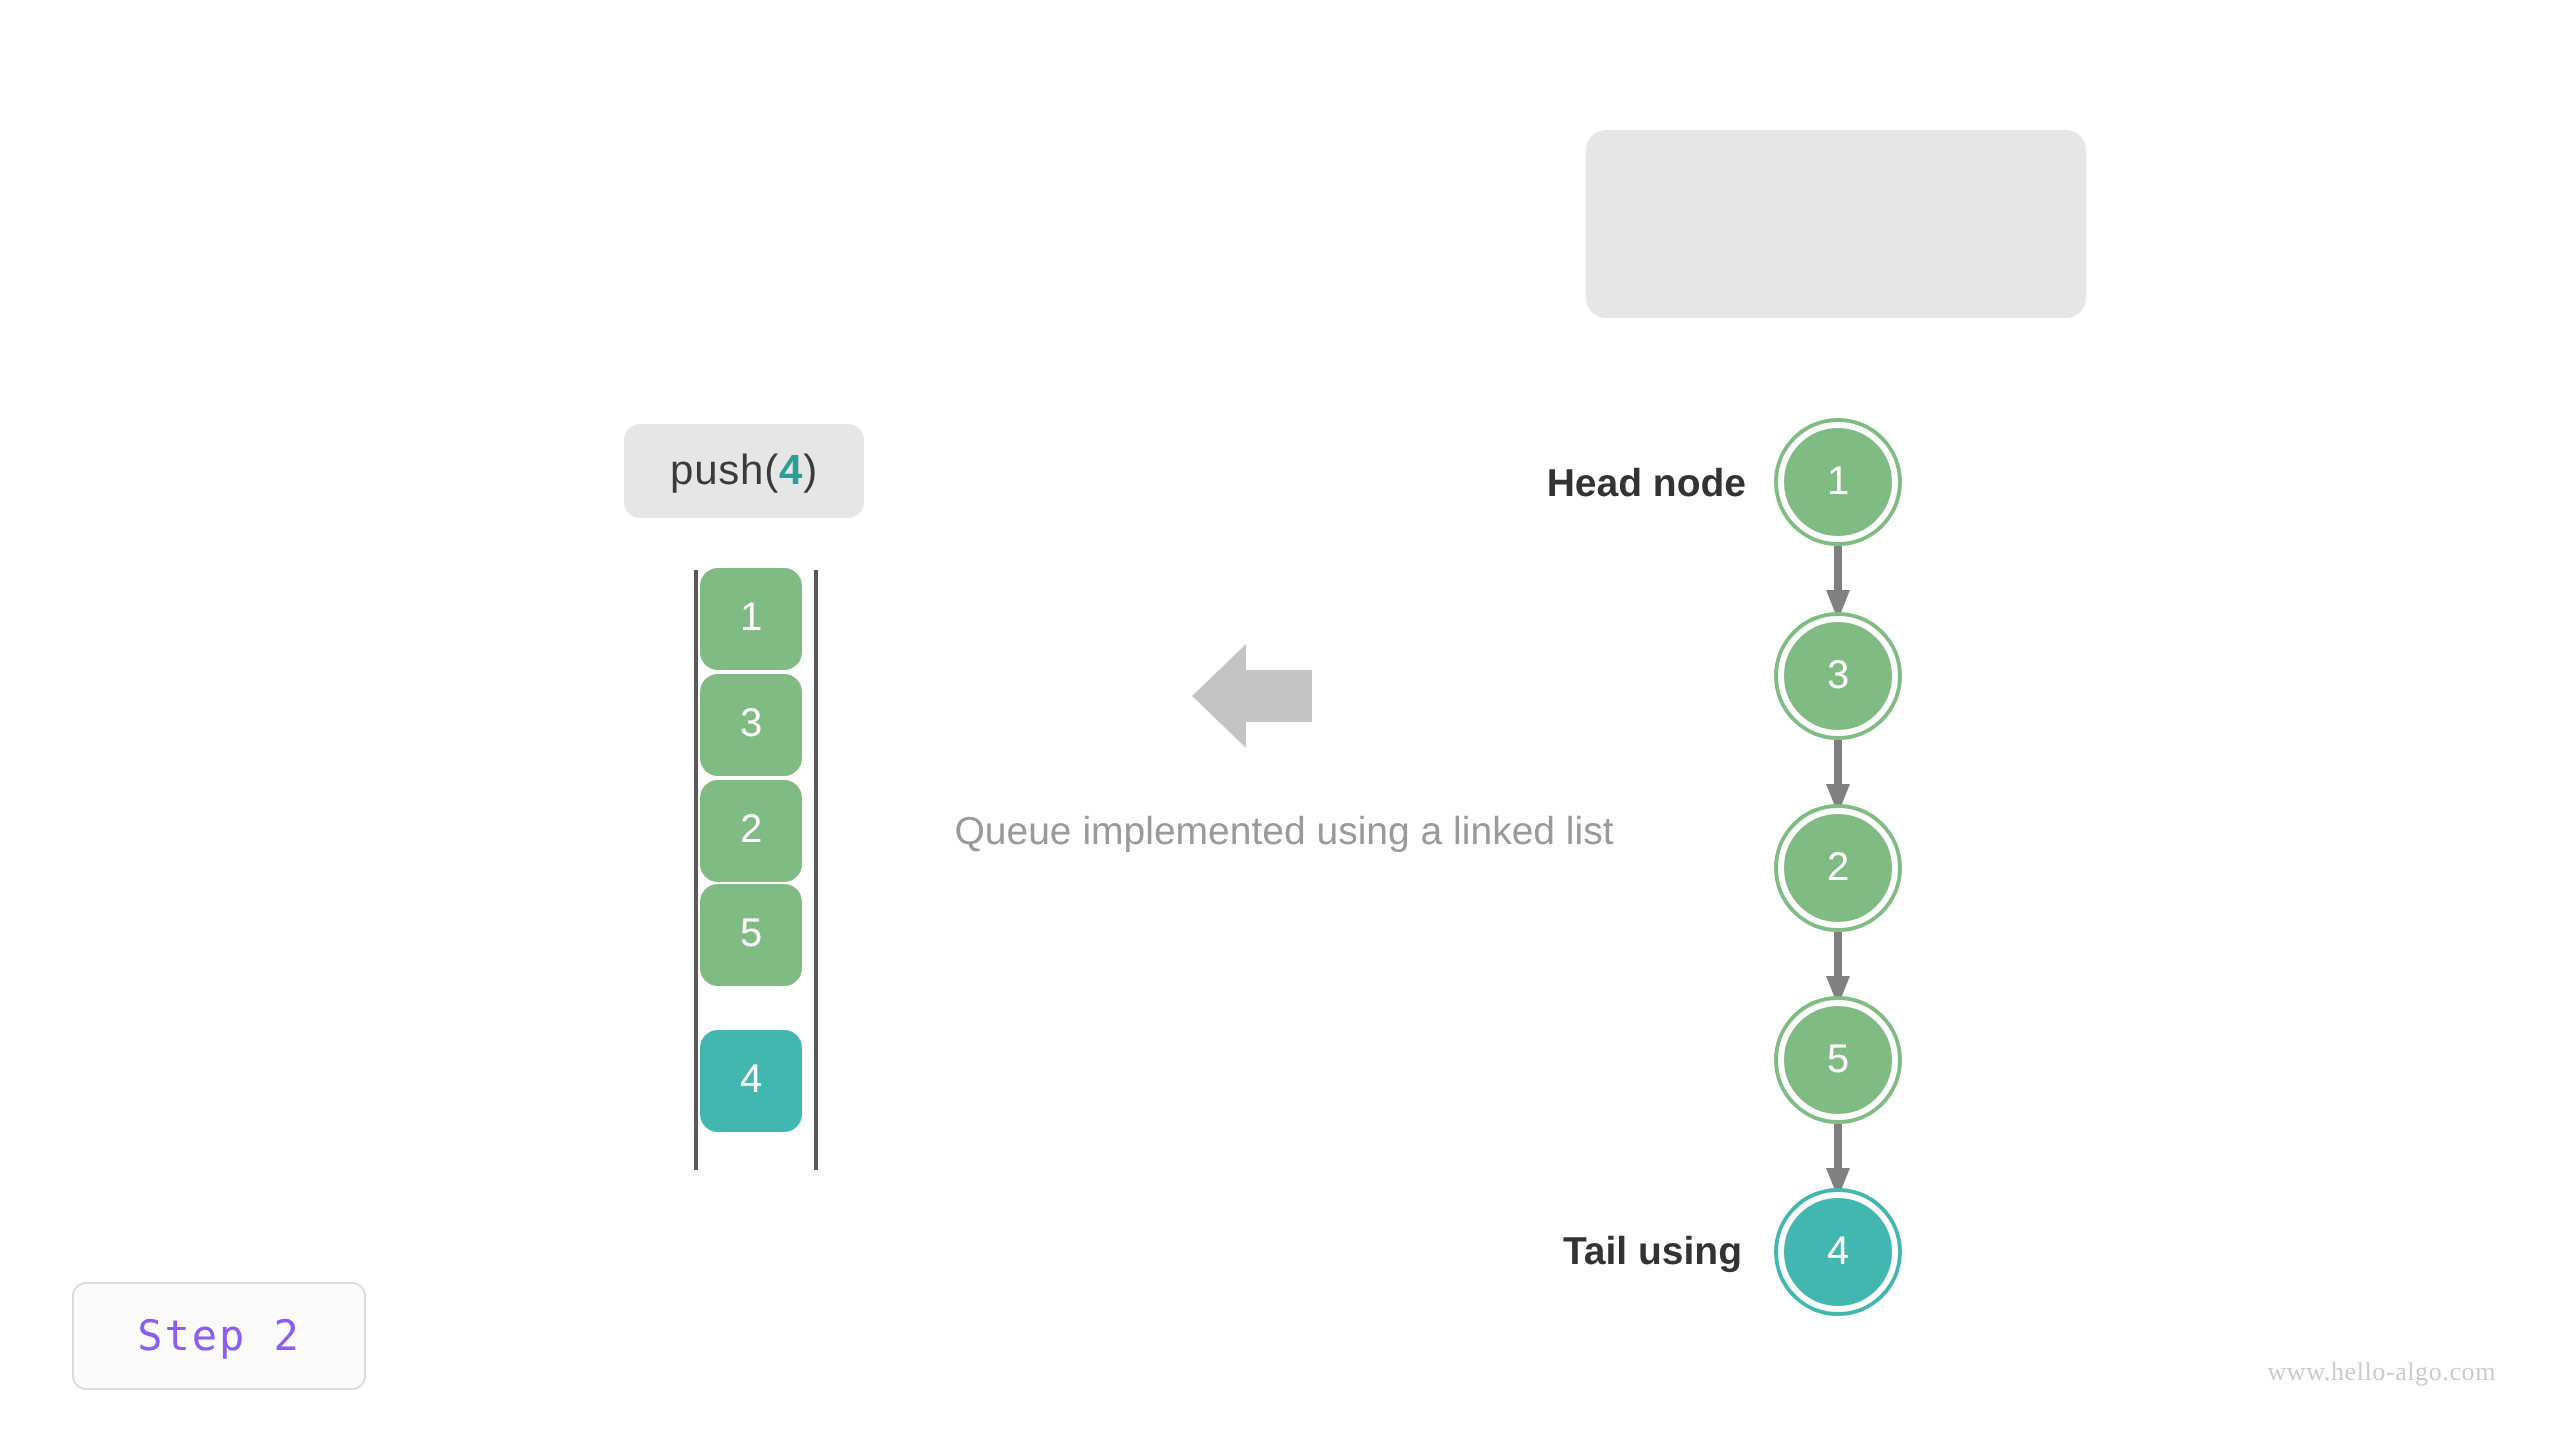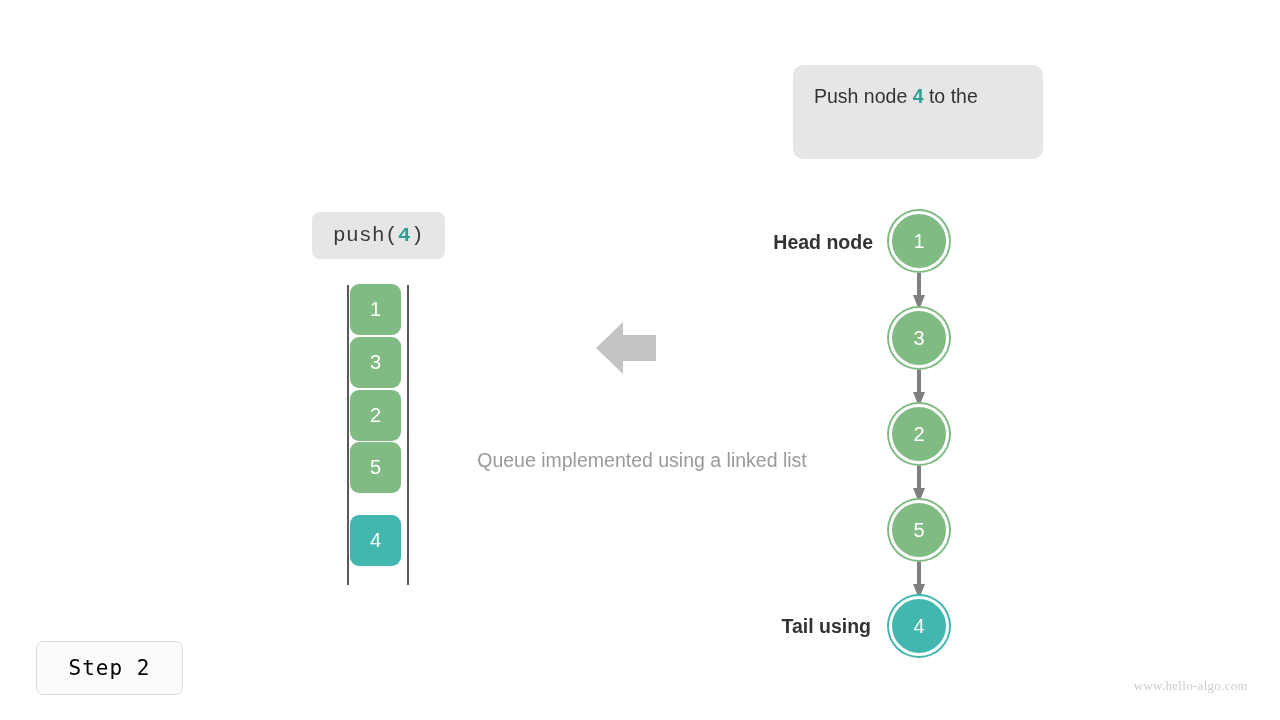--- a/index.html
+++ b/index.html
@@ -36,28 +36,28 @@
   #callout .hl {
     color: #2e9e92;
     font-weight: bold;
   }
 
   
   #op-label {
     position: absolute;
     left: 312px;
     top: 212px;
-    width: 133px;
+    width: 120px;
     height: 47px;
     background: #e6e6e6;
     border-radius: 8px;
     display: flex;
     align-items: center;
     justify-content: center;
-    font-family: Liberation Mono, monospace;
+    font-family: Liberation Sans, sans-serif;
     font-size: 21px;
     color: #3a3a3a;
     letter-spacing: 0.4px;
   }
   #op-label .hl {
     color: #2e9e92;
     font-weight: bold;
   }
 
   
@@ -104,21 +104,20 @@
   }
   #caption {
     position: absolute;
     left: 437px;
     top: 405px;
     width: 410px;
     text-align: center;
     font-size: 19.5px;
     color: #9a9a9a;
     white-space: nowrap;
-    margin-top: 44px;
   }
 
   
   #list-area {
     position: absolute;
     left: 740px;
     top: 196px;
     width: 260px;
     height: 470px;
   }
@@ -170,42 +169,39 @@
     width: 145px;
     height: 52px;
     border: 1.5px solid #dcdcdc;
     border-radius: 7px;
     background: #fbfbfb;
     display: flex;
     align-items: center;
     justify-content: center;
     font-family: "DejaVu Sans Mono", "Liberation Mono", monospace;
     font-size: 21px;
-    color: #000000;
+    color: #8b5cf6;
     letter-spacing: 1px;
   }
 
   
   #watermark {
     position: absolute;
     right: 32px;
     top: 678px;
     font-family: Liberation Serif, serif;
     font-size: 13px;
     color: #cccccc;
     letter-spacing: 0.3px;
   }
 </style>
 </head>
 <body>
 
 <div id="callout">
-  <div class="line">
-    <span>Push node </span><span class="hl">4</span><span> to the</span>
-  </div>
 </div>
 
 <div id="op-label">
   <span>push(</span>
     <span class="hl">4</span>
     <span>)</span>
 </div>
 
 <div id="array-area">
   <div class="rail left"></div>

